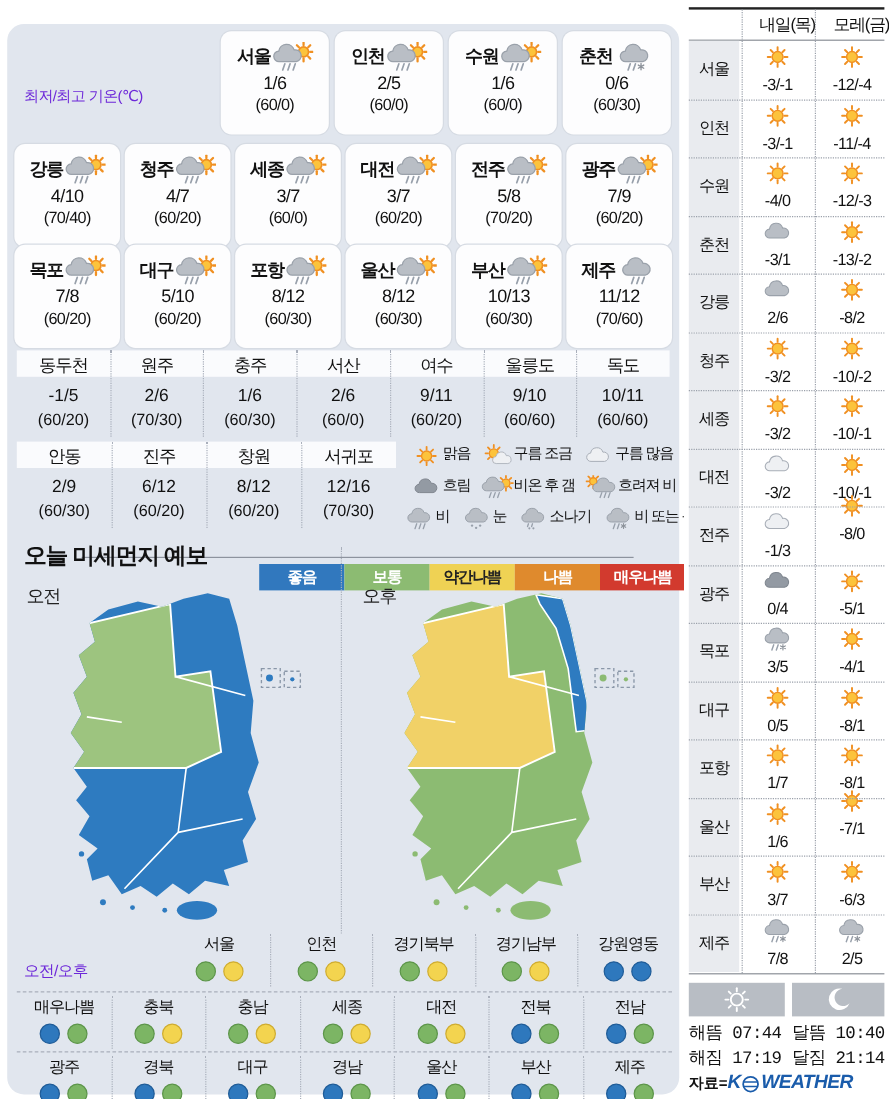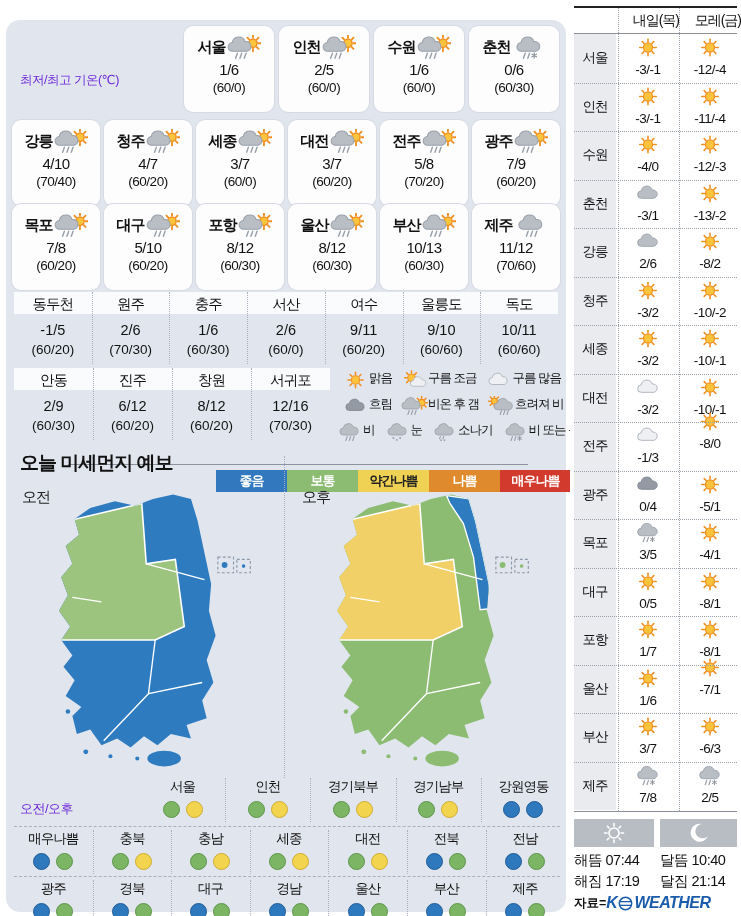--- a/index.html
+++ b/index.html
@@ -42,21 +42,21 @@
   #sidebar{left:570px;top:0;width:171px;height:916px;background:#fff;}
   .sb-head{font-size:14px;letter-spacing:-1px;text-align:right;}
   .sb-city{position:absolute;background:#e9ebef;display:flex;align-items:center;justify-content:center;
            font-size:13.5px;letter-spacing:-1px;}
   .sb-cell{position:absolute;text-align:center;}
   .sb-cell .ic{width:30px;height:21px;display:inline-block;}
   .sb-cell .tp{font-size:13.5px;margin-top:0px;letter-spacing:-0.5px;}
   .sb-hdot{position:absolute;border-top:1px dotted #9aa0aa;}
   .sb-vdot{position:absolute;border-left:1px dotted #9aa0aa;}
   .astro-box{position:absolute;background:#b8bdc4;height:28px;display:flex;align-items:center;justify-content:center;}
-  .astro-line{position:absolute;font-size:14.5px;letter-spacing:-0.5px;color:#111;white-space:nowrap;}
+  .astro-line{position:absolute;font-size:14.5px;letter-spacing:-0.5px;color:#111;white-space:nowrap;font-family:Liberation Mono, monospace;}
   .src-prefix{font-size:12.5px;font-weight:700;}
   .src-logo{font-size:16px;font-weight:800;color:#1a5cab;letter-spacing:-0.5px;font-style:italic;}
 </style>
 </head>
 <body>
 
 <div id="panel" class="abs">
   <div class="abs sub" style="left:14px;top:52px;">최저/최고 기온(℃)</div>
 
   <div id="cards-row1">

